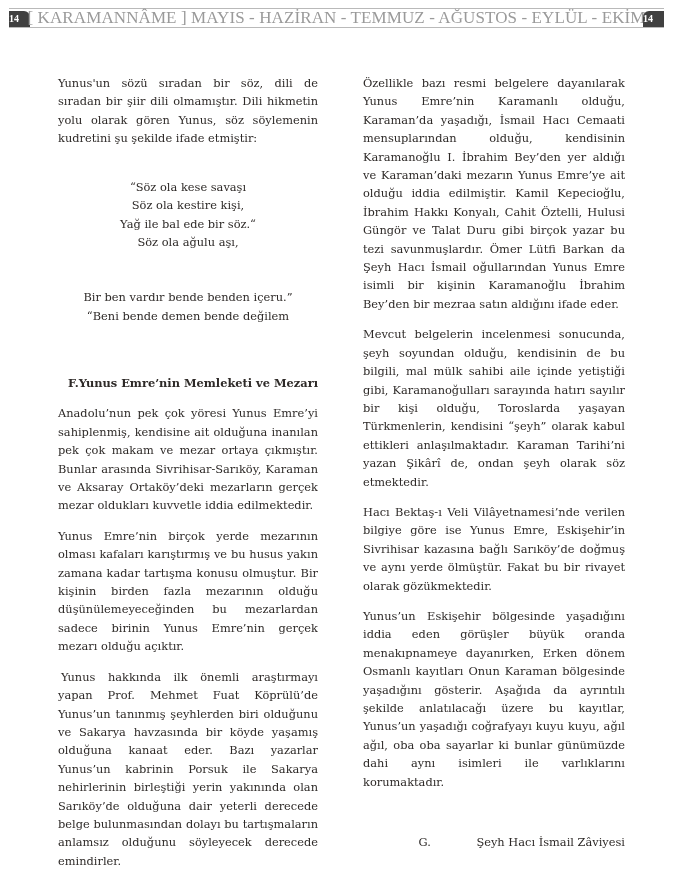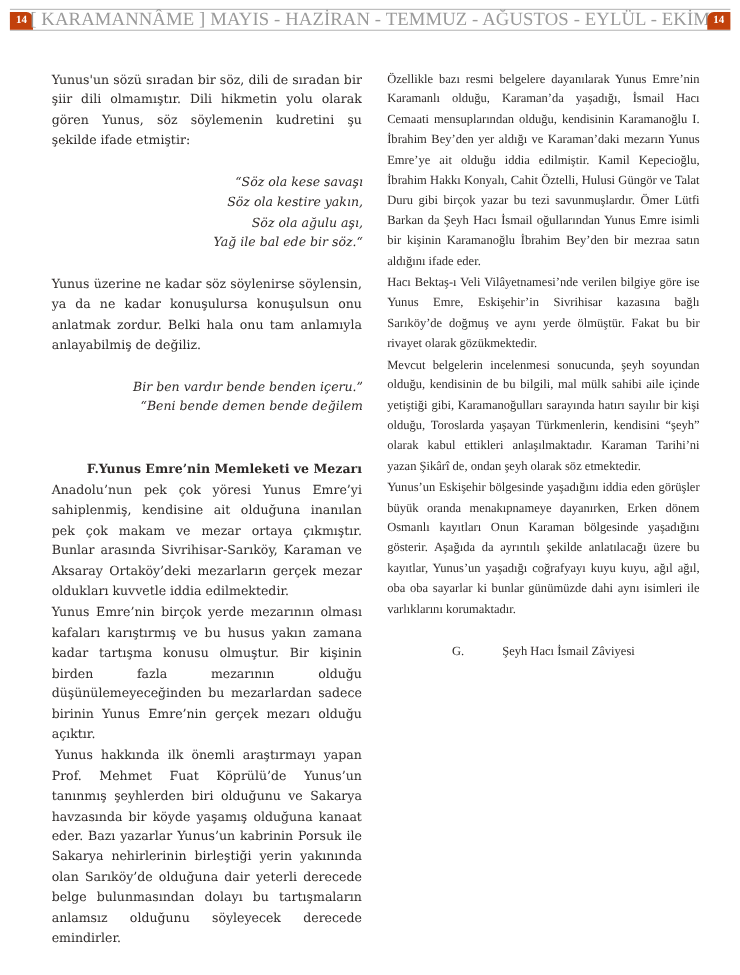--- a/index.html
+++ b/index.html
@@ -23,27 +23,26 @@
       height: 18px;
       border-top: 1px solid #b9b9b9;
       border-bottom: 1px solid #b9b9b9;
       background: #ffffff;
     }
     .page-badge {
       position: absolute;
       top: 2px;
       width: 21px;
       height: 16px;
-      background: #c2410c;
+      background: #404040;
       color: #ffffff;
       font-family: "Liberation Serif", serif;
       font-weight: bold;
       font-size: 10px;
       line-height: 16px;
-      text-align: center;
     }
     .page-badge.left { left: 0; border-top-right-radius: 6px; }
     .page-badge.right { right: 0; border-top-left-radius: 6px; }
     .header-title {
       position: absolute;
       left: 0;
       right: 0;
       top: 0;
       text-align: center;
       font-family: "Liberation Serif", serif;
@@ -54,72 +53,70 @@
     }
     .column {
       position: absolute;
       top: 62px;
       width: 284px;
       font-size: 11.4px;
       line-height: 18.4px;
       text-align: justify;
     }
     .col-left { left: 46px; }
-    .col-right { left: 351px; width: 286px; top: 62px; font-family: Liberation Serif, serif; }
+    .col-right { left: 351px; width: 286px; top: 62px; }
     .column p {
-      margin: 1px;
+      margin: 12px;
     }
     .gap { height: 18.4px; }
     .verse {
-      font-style: italic;
-      text-align: right;
+      text-align: center;
     }
     .heading {
       font-weight: bold;
       text-align: right;
     }
     .heading-g {
-      text-align: center;
+      text-align: right;
       white-space: pre;
     }
     .indent { text-indent: 3px; }
   </style>
 </head>
 <body>
 
 <div class="header">
   <div class="page-badge left">14</div>
   <div class="header-title">[ KARAMANNÂME ] MAYIS - HAZİRAN - TEMMUZ - AĞUSTOS - EYLÜL - EKİM</div>
   <div class="page-badge right">14</div>
 </div>
 
 <div class="column col-left">
   <p>Yunus'un sözü sıradan bir söz, dili de sıradan bir şiir dili olmamıştır. Dili hikmetin yolu olarak gören Yunus, söz söylemenin kudretini şu şekilde ifade etmiştir:</p>
   <div class="gap"></div>
   <div class="verse">
     <div>“Söz ola kese savaşı</div>
-    <div>Söz ola kestire yakın,</div>
+    <div>Söz ola kestire kişi,</div>
+    <div>Yağ ile bal ede bir söz.“</div>
     <div>Söz ola ağulu aşı,</div>
-    <div>Yağ ile bal ede bir söz.“</div>
   </div>
   <div class="gap"></div>
-  <p>Yunus üzerine ne kadar söz söylenirse söylensin, ya da ne kadar konuşulursa konuşulsun onu anlatmak zordur. Belki hala onu tam anlamıyla anlayabilmiş de değiliz.</p>
   <div class="gap"></div>
   <div class="verse">
     <div>Bir ben vardır bende benden içeru.”</div>
     <div>“Beni bende demen bende değilem</div>
   </div>
   <div class="gap"></div>
   <div class="gap"></div>
   <p class="heading">F.Yunus Emre’nin Memleketi ve Mezarı</p>
   <p>Anadolu’nun pek çok yöresi Yunus Emre’yi sahiplenmiş, kendisine ait olduğuna inanılan pek çok makam ve mezar ortaya çıkmıştır. Bunlar arasında Sivrihisar-Sarıköy, Karaman ve Aksaray Ortaköy’deki mezarların gerçek mezar oldukları kuvvetle iddia edilmektedir.</p>
   <p>Yunus Emre’nin birçok yerde mezarının olması kafaları karıştırmış ve bu husus yakın zamana kadar tartışma konusu olmuştur. Bir kişinin birden fazla mezarının olduğu düşünülemeyeceğinden bu mezarlardan sadece birinin Yunus Emre’nin gerçek mezarı olduğu açıktır.</p>
   <p class="indent">Yunus hakkında ilk önemli araştırmayı yapan Prof. Mehmet Fuat Köprülü’de Yunus’un tanınmış şeyhlerden biri olduğunu ve Sakarya havzasında bir köyde yaşamış olduğuna kanaat eder. Bazı yazarlar Yunus’un kabrinin Porsuk ile Sakarya nehirlerinin birleştiği yerin yakınında olan Sarıköy’de olduğuna dair yeterli derecede belge bulunmasından dolayı bu tartışmaların anlamsız olduğunu söyleyecek derecede emindirler.</p>
 </div>
 
 <div class="column col-right">
   <p>Özellikle bazı resmi belgelere  dayanılarak Yunus Emre’nin Karamanlı olduğu, Karaman’da yaşadığı, İsmail Hacı Cemaati mensuplarından olduğu, kendisinin Karamanoğlu I. İbrahim Bey’den yer aldığı ve Karaman’daki mezarın Yunus Emre’ye ait olduğu iddia edilmiştir. Kamil Kepecioğlu, İbrahim Hakkı Konyalı, Cahit Öztelli, Hulusi Güngör ve Talat Duru gibi birçok yazar bu tezi savunmuşlardır.  Ömer Lütfi Barkan da Şeyh Hacı İsmail oğullarından Yunus Emre isimli bir kişinin Karamanoğlu İbrahim Bey’den bir mezraa satın aldığını ifade eder.</p>
+  <p>Mevcut belgelerin incelenmesi sonucunda, şeyh soyundan olduğu, kendisinin de bu bilgili, mal mülk sahibi aile içinde yetiştiği gibi, Karamanoğulları sarayında hatırı sayılır bir kişi olduğu, Toroslarda yaşayan Türkmenlerin, kendisini “şeyh” olarak kabul ettikleri anlaşılmaktadır. Karaman Tarihi’ni yazan Şikârî de, ondan şeyh olarak söz etmektedir.</p>
   <p>Hacı Bektaş-ı Veli Vilâyetnamesi’nde verilen bilgiye göre ise Yunus Emre, Eskişehir’in Sivrihisar kazasına bağlı Sarıköy’de doğmuş ve aynı yerde ölmüştür.  Fakat bu bir rivayet olarak gözükmektedir.</p>
-  <p>Mevcut belgelerin incelenmesi sonucunda, şeyh soyundan olduğu, kendisinin de bu bilgili, mal mülk sahibi aile içinde yetiştiği gibi, Karamanoğulları sarayında hatırı sayılır bir kişi olduğu, Toroslarda yaşayan Türkmenlerin, kendisini “şeyh” olarak kabul ettikleri anlaşılmaktadır. Karaman Tarihi’ni yazan Şikârî de, ondan şeyh olarak söz etmektedir.</p>
   <p>Yunus’un Eskişehir bölgesinde yaşadığını iddia eden görüşler büyük oranda menakıpnameye dayanırken, Erken dönem Osmanlı kayıtları Onun Karaman bölgesinde yaşadığını gösterir. Aşağıda da ayrıntılı şekilde anlatılacağı üzere bu kayıtlar, Yunus’un yaşadığı coğrafyayı kuyu kuyu, ağıl ağıl, oba oba sayarlar ki bunlar günümüzde dahi aynı isimleri ile varlıklarını korumaktadır.</p>
   <div class="gap"></div>
   <p class="heading-g"><span>G.</span>		<span>Şeyh Hacı İsmail Zâviyesi</span></p>
 </div>
 
 </body></html>

